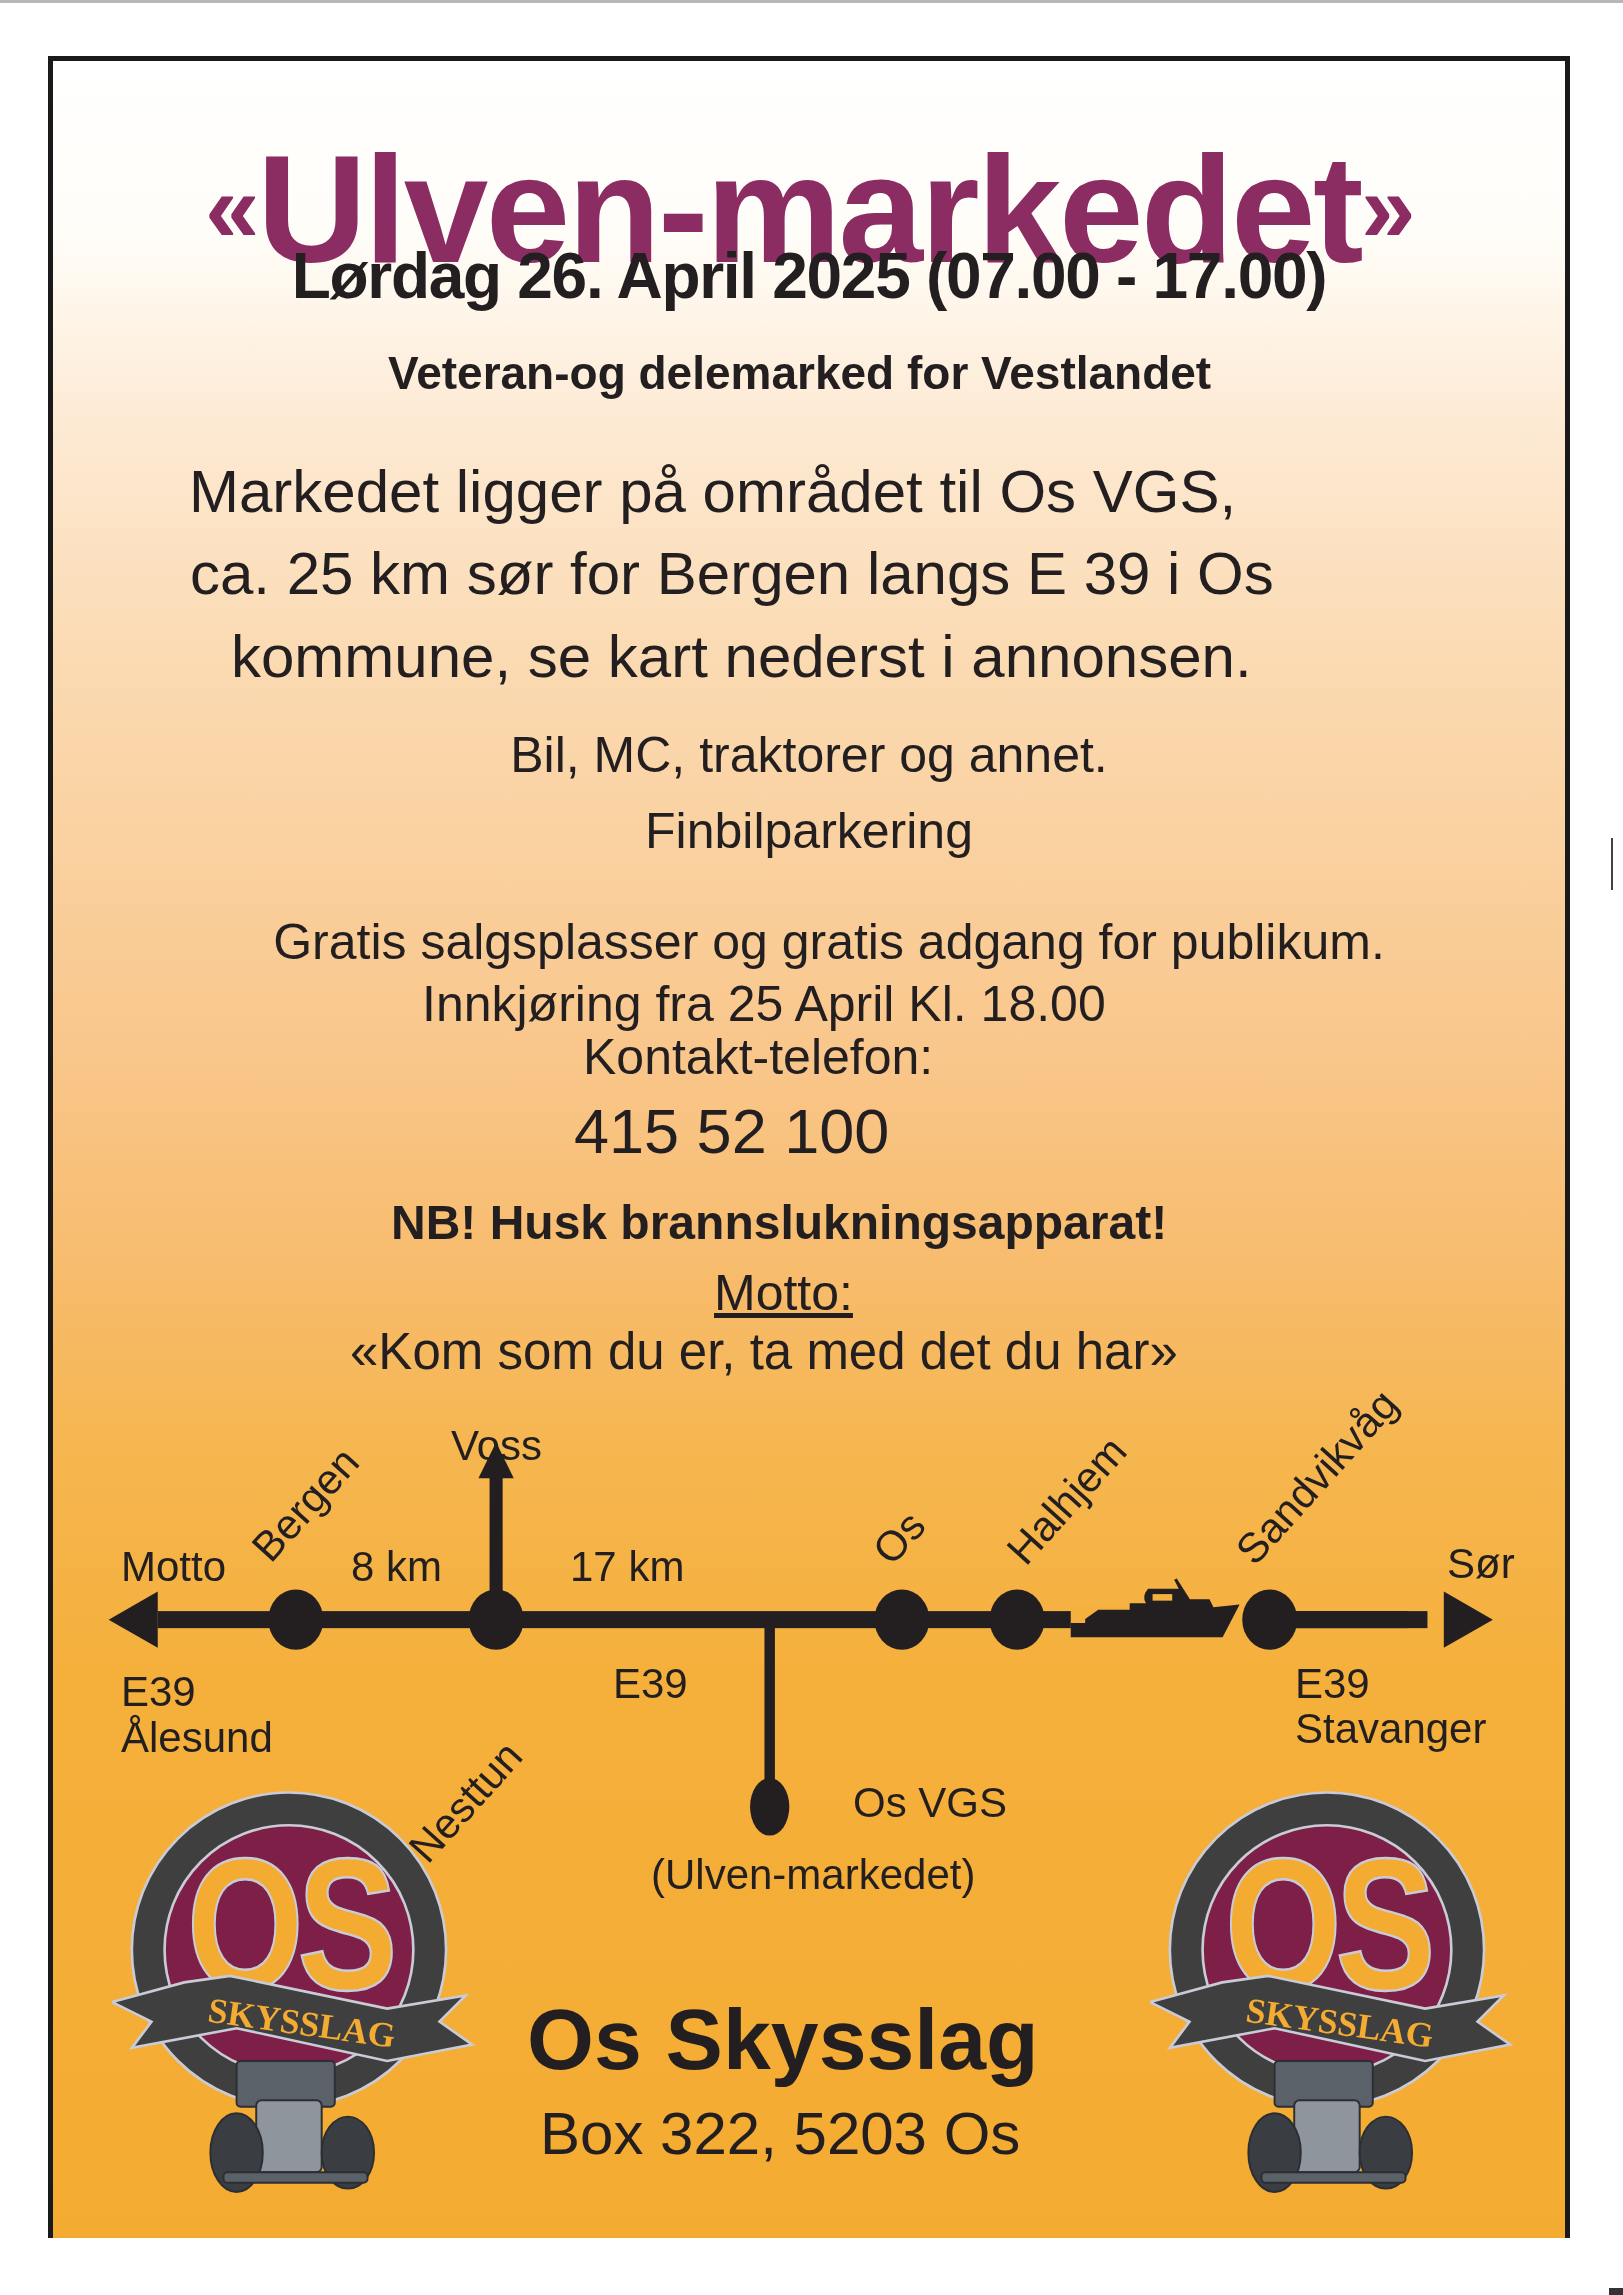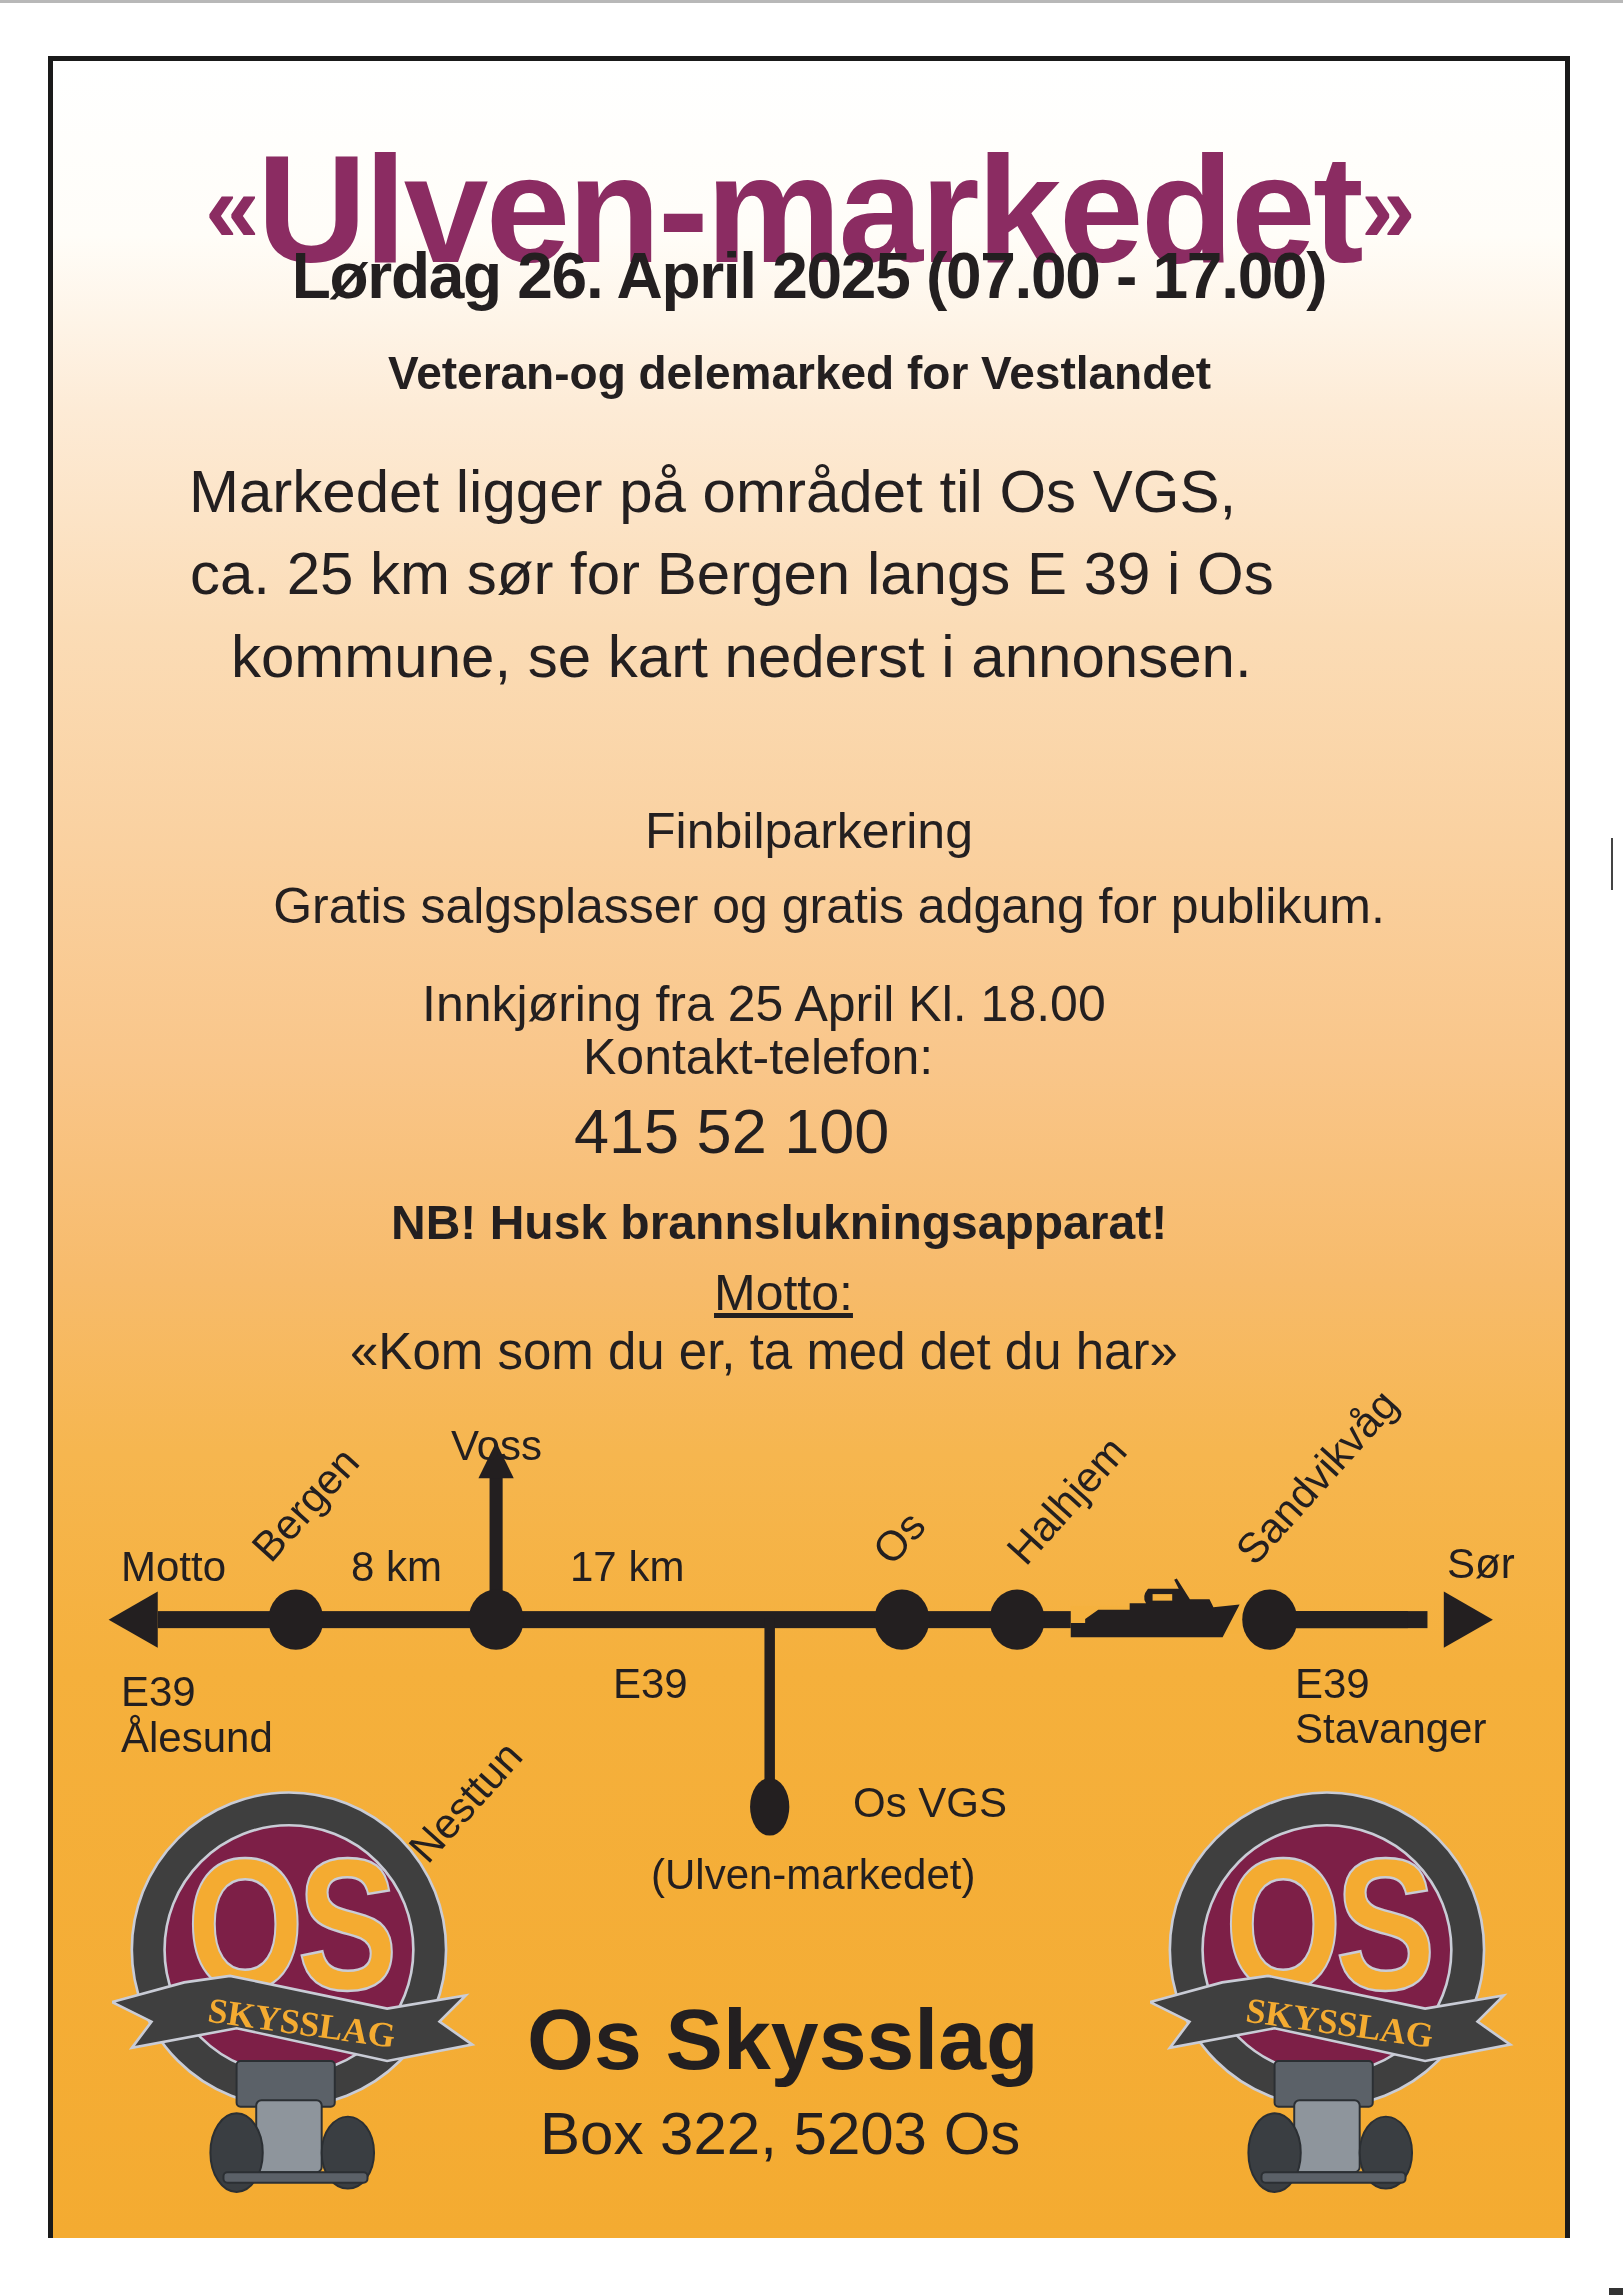--- a/index.html
+++ b/index.html
@@ -27,21 +27,21 @@
   .title .guil { font-size: 98px; vertical-align: 19.6px; }
   .date { top: 183px; font-weight: bold; font-size: 64px; letter-spacing: -1.3px; line-height: 1; }
   .subtitle { top: 289px; left: 335px; font-weight: bold; font-size: 46px; line-height: 1; }
   .para { font-size: 60px; line-height: 1; }
   .p1 { top: 401px; left: 136px; }
   .p2 { top: 483px; left: 137px; }
   .p3 { top: 566px; left: 178px; }
   .info { font-size: 50px; line-height: 1; }
   .i1 { top: 669px; }
   .i2 { top: 745px; }
-  .i3 { top: 820px; padding-left: 40px; }
+  .i3 { top: 856px; padding-left: 40px; }
   .i4 { top: 898px; left: 369px; margin-top: 20px; }
   .i5 { top: 971px; left: 530px; }
   .phone { top: 1039px; left: 521px; font-size: 63px; line-height: 1; }
   .nb { top: 1138px; left: 338px; font-weight: bold; font-size: 48px; line-height: 1; }
   .motto-label { top: 1207px; font-size: 50px; line-height: 1; }
   .motto { top: 1265px; left: 297px; font-size: 51px; line-height: 1; }
 
   .map-label { position: absolute; font-size: 42px; line-height: 1; white-space: nowrap; }
   .rot { transform-origin: left bottom; transform: rotate(-48deg); }
 
@@ -65,20 +65,21 @@
     <span class="guil">«</span><span>Ulven-markedet</span><span class="guil">»</span>
   </div>
 
   <div class="abs center date">Lørdag 26. April 2025 (07.00 - 17.00)</div>
   <div class="abs subtitle">Veteran-og delemarked for Vestlandet</div>
 
   <div class="abs para p1">Markedet ligger på området til Os VGS,</div>
   <div class="abs para p2">ca. 25 km sør for Bergen langs E 39 i Os</div>
   <div class="abs para p3">kommune, se kart nederst i annonsen.</div>
 
+  <div class="abs center info i1">Bil, MC, traktorer og annet.</div>
   <div class="abs center info i2">Finbilparkering</div>
   <div class="abs center info i3">Gratis salgsplasser og gratis adgang for publikum.</div>
   <div class="abs info i4">Innkjøring fra 25 April  Kl. 18.00</div>
   <div class="abs info i5">Kontakt-telefon:</div>
 
   <div class="abs phone">415 52 100</div>
   <div class="abs nb">NB! Husk brannslukningsapparat!</div>
   <div class="abs motto-label" style="left:661px;text-decoration:underline;">Motto:</div>
   <div class="abs motto">«Kom som du er, ta med det du har»</div>
 

